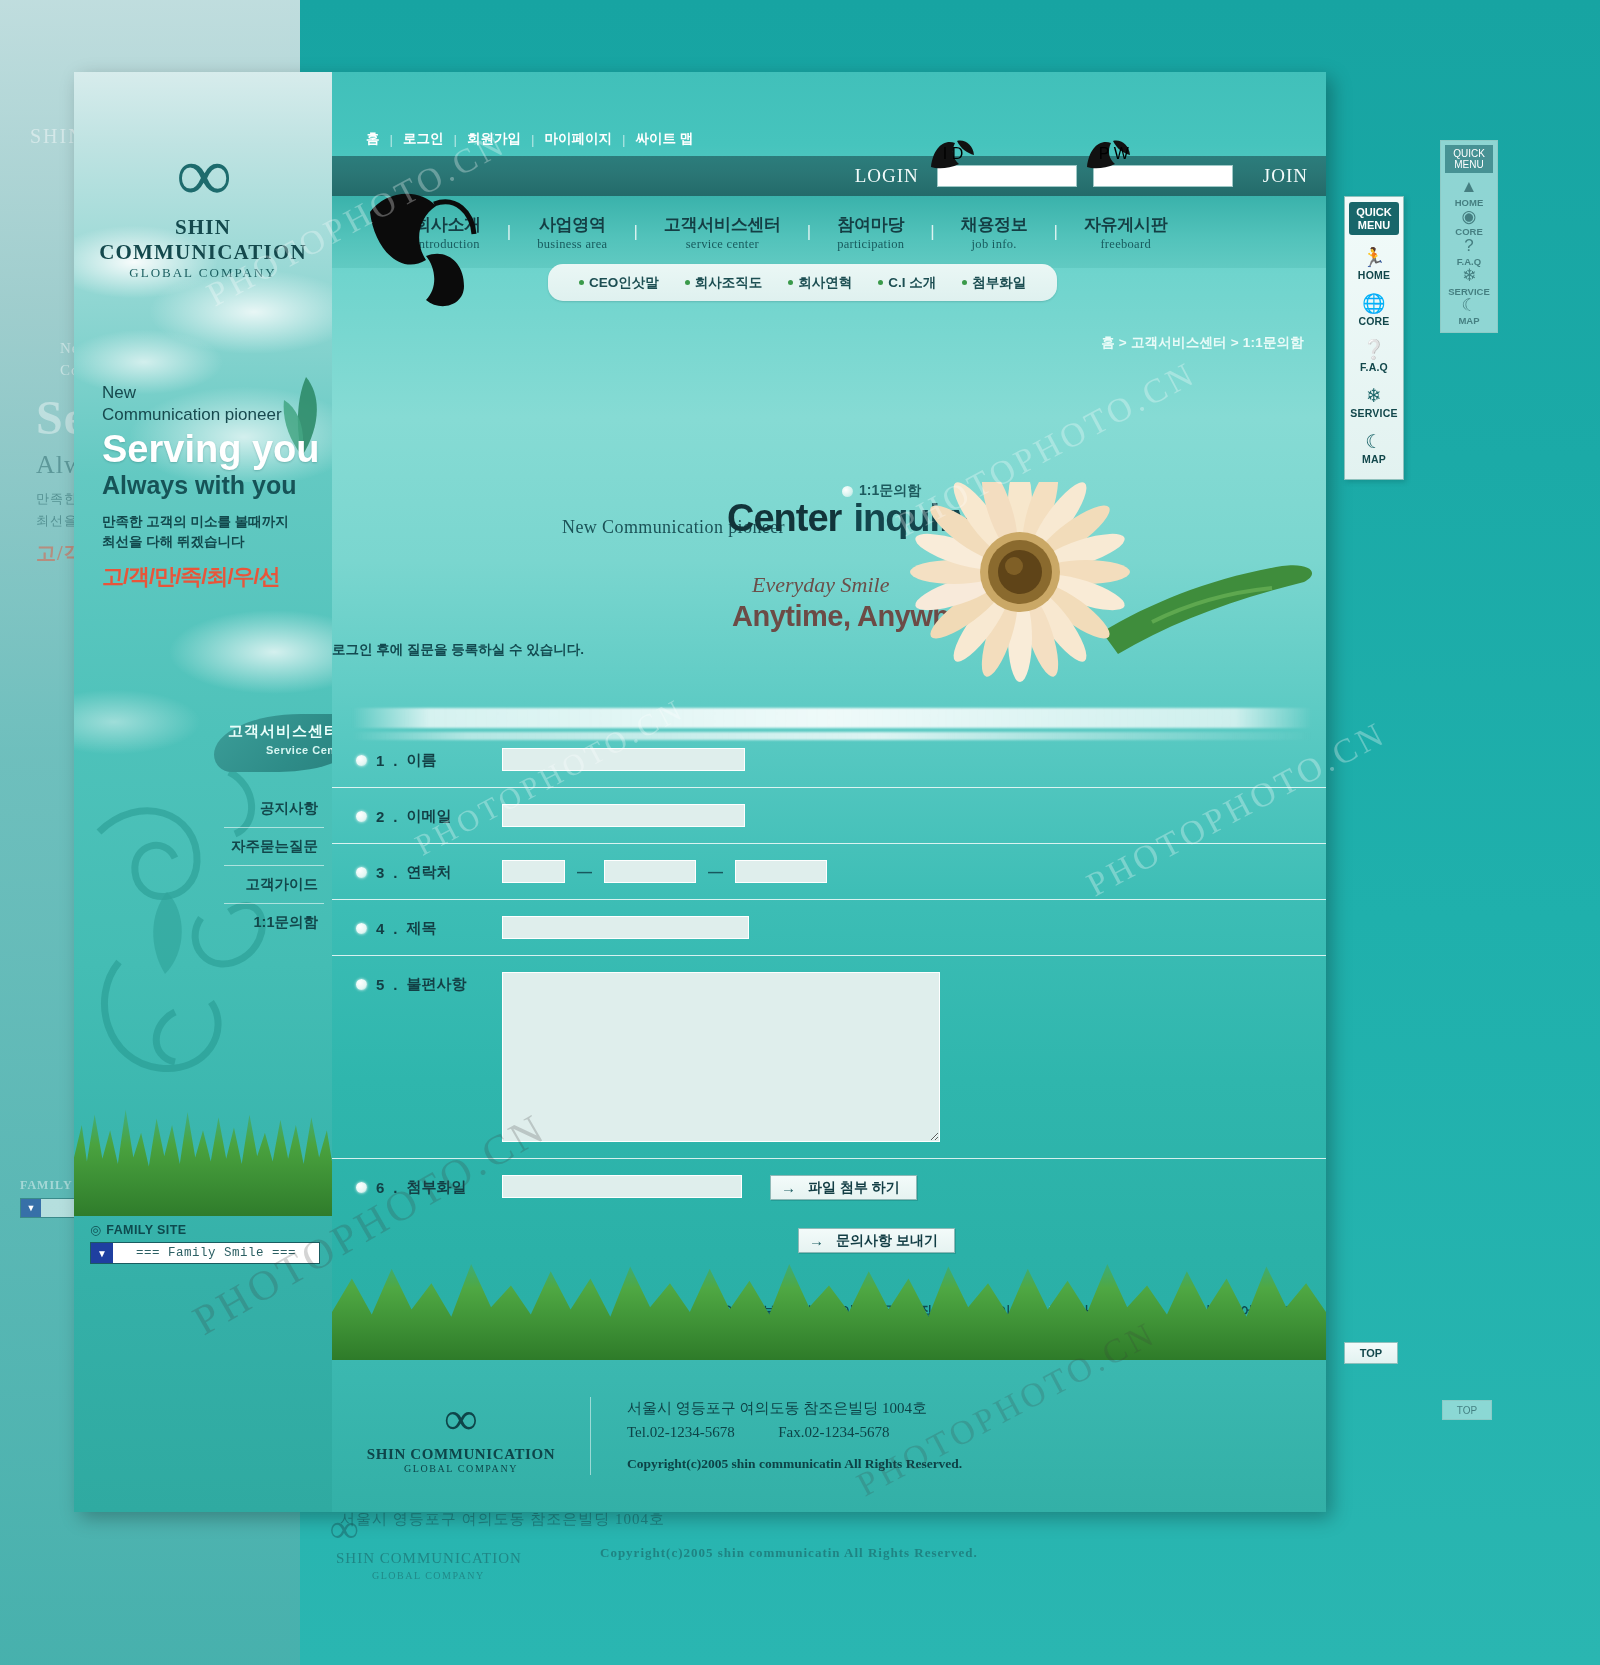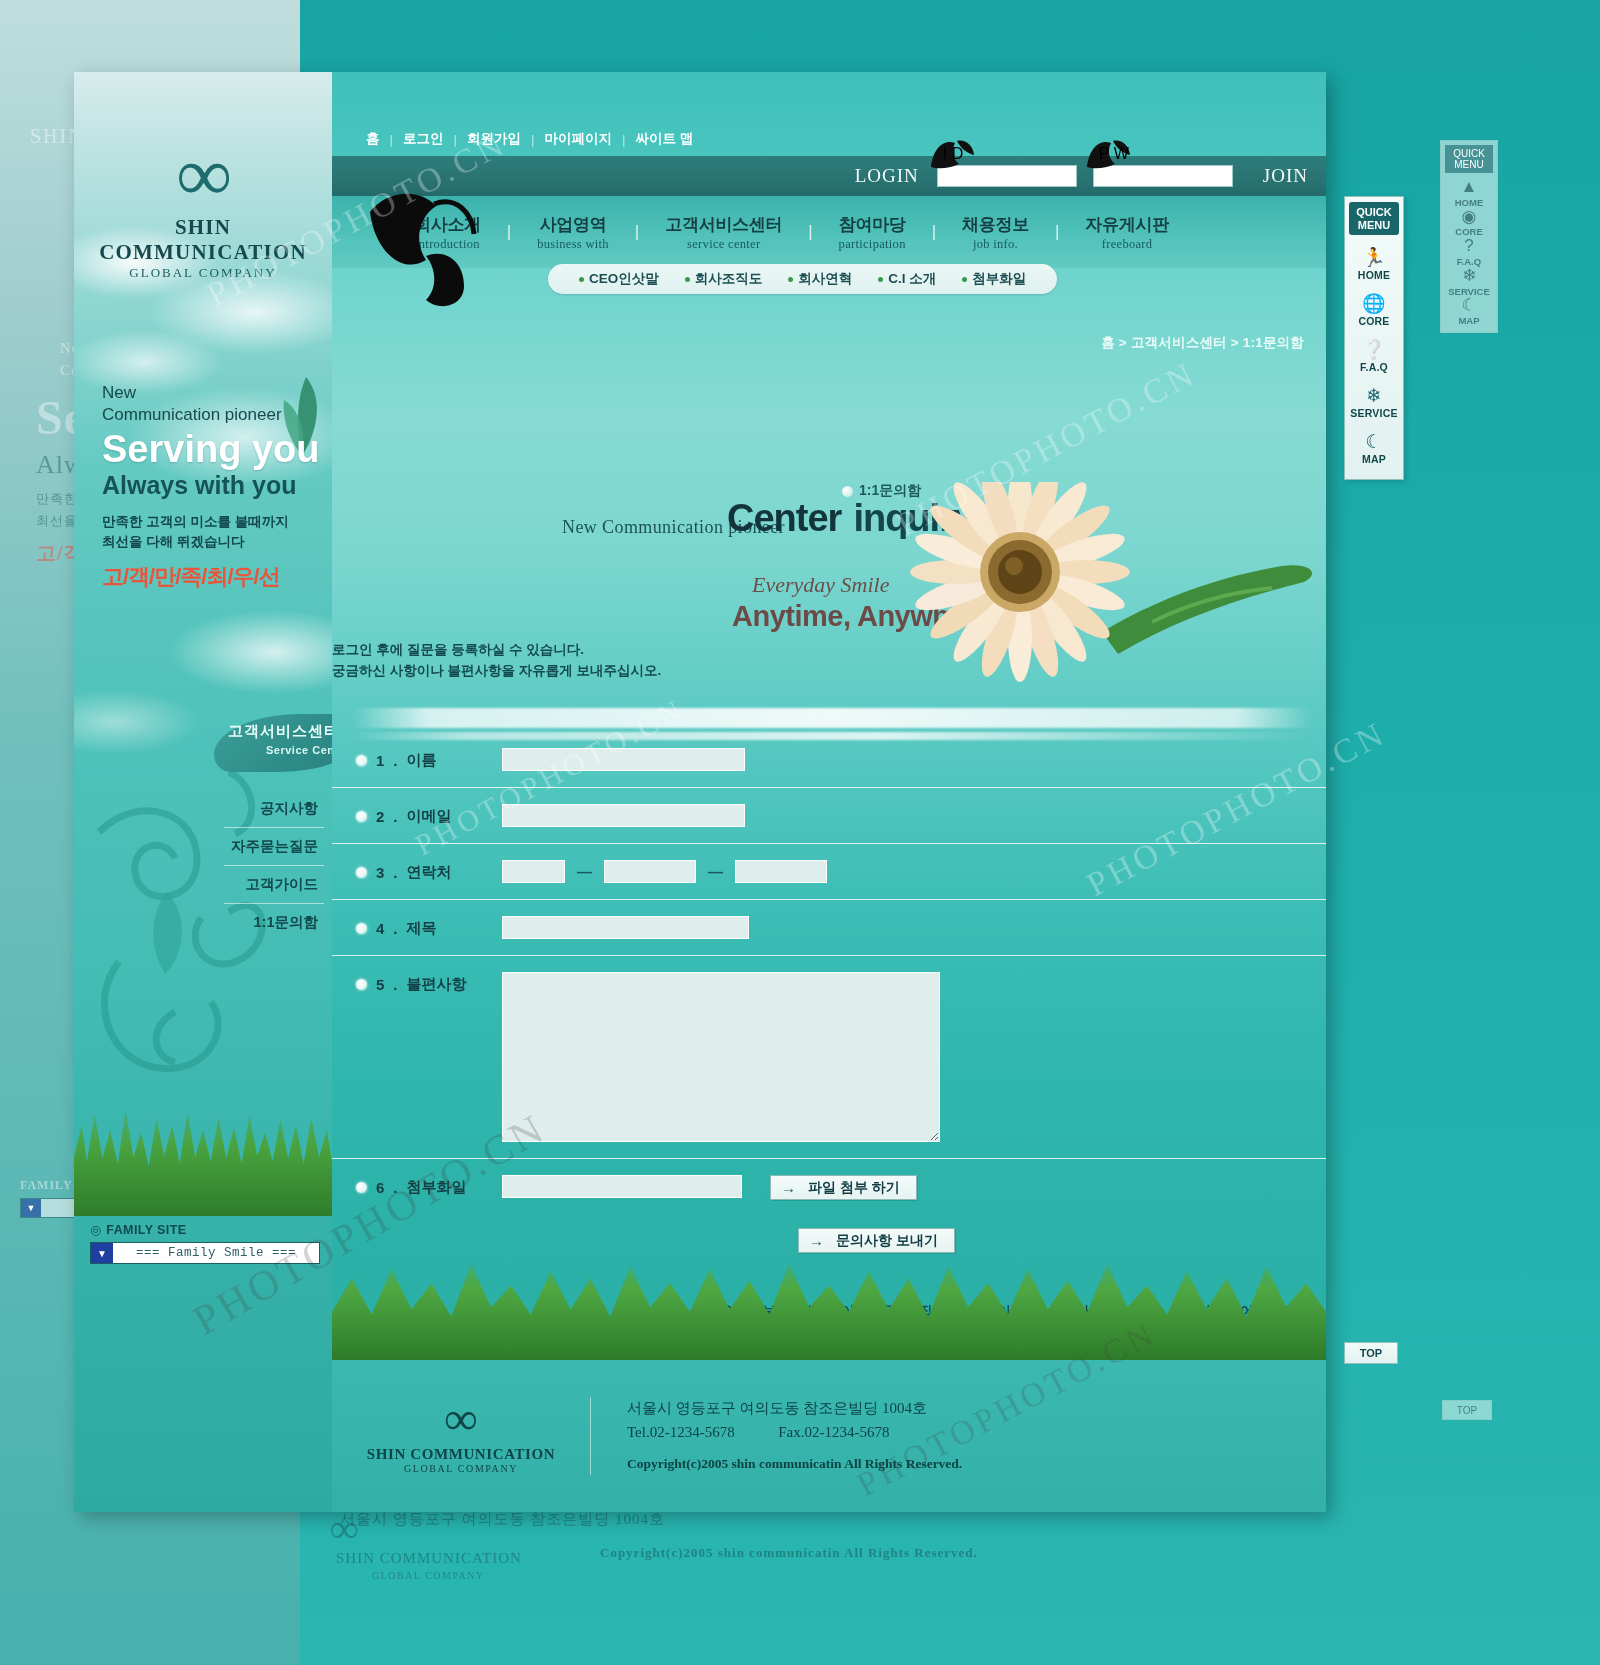--- a/index.html
+++ b/index.html
@@ -211,21 +211,21 @@
     color:#185b5e; letter-spacing:.3px; margin-top:1px;
   }
   .navDiv { color:rgba(255,255,255,.8); font-size:17px; padding:0 26px; }
 
   .blackLeaf {
     position:absolute; left:32px; top:118px; width:120px; height:120px;
     pointer-events:none;
   }
 
   .subNav {
-    position:absolute; left:216px; top:192px; height:30px;
+    position:absolute; left:216px; top:192px; height:37px;
     background: linear-gradient(180deg,#eaf7f5 0%, #dff1ef 100%);
     border-radius:15px; display:flex; align-items:center;
     padding:0 18px; gap:0; box-shadow:0 1px 2px rgba(0,60,60,.18);
   }
   .subNav .sItem {
     display:flex; align-items:center; gap:5px; padding:0 13px;
     font-size:13.5px; color:#1c4e52; font-weight:700; cursor:pointer; white-space:nowrap;
   }
   .subNav .dot {
     width:5px; height:5px; border-radius:50%; background:#3a9a4a; display:inline-block;
@@ -560,21 +560,21 @@
     </div>
 
     <div class="mainNav">
       <div class="navItem">
         <div class="ko">회사소개</div>
         <div class="en">introduction</div>
       </div>
       <div class="navDiv">|</div>
       <div class="navItem">
         <div class="ko">사업영역</div>
-        <div class="en">business with</div>
+        <div class="en">business area</div>
       </div>
       <div class="navDiv">|</div>
       <div class="navItem">
         <div class="ko">고객서비스센터</div>
         <div class="en">service center</div>
       </div>
       <div class="navDiv">|</div>
       <div class="navItem">
         <div class="ko">참여마당</div>
         <div class="en">participation</div>
@@ -632,21 +632,20 @@
       <div class="heroLabel">New Communication  pioneer</div>
       <div class="heroTitle">
         <span>Center</span><span class="light">inquiry</span>
       </div>
 
       <div class="heroSmile">Everyday Smile</div>
       <div class="heroAnytime">Anytime, Anywhere</div>
 
       <div class="heroDesc">
         <div>로그인 후에 질문을 등록하실 수 있습니다.</div>
-        <div>궁금하신 사항이나 불편사항을 자유롭게 보내주십시오.</div>
       </div>
 
       <svg class="flower" viewBox="0 0 470 230">
         <path d="M250 150 C300 120 360 96 430 84 C460 80 468 92 452 100 C380 118 320 140 266 172 Z" fill="#3f8d3c"></path>
         <path d="M300 140 C340 120 380 110 420 106" stroke="#5ea84f" stroke-width="4" fill="none"></path>
         <g transform="translate(168,90)">
           <g>
             <g id="petals">
               <ellipse cx="0" cy="-66" rx="12" ry="42" fill="#f6e3c4"></ellipse>
             </g>

